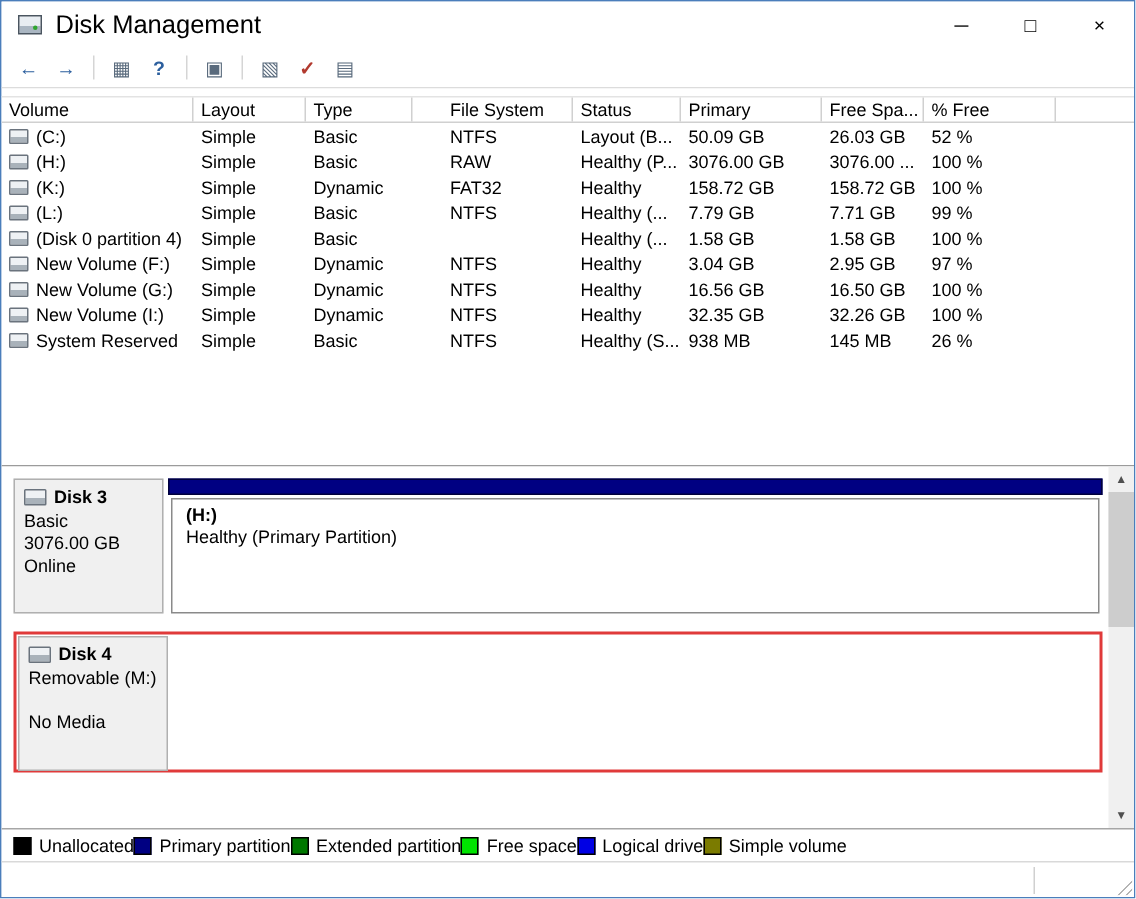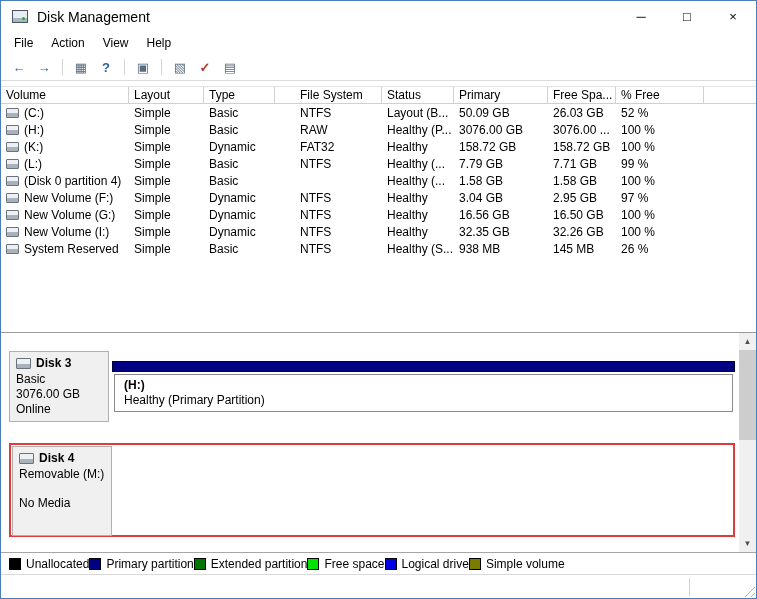--- a/index.html
+++ b/index.html
@@ -15,21 +15,21 @@
     border: 1px solid #4a7ebb;
     background: #fff;
     display: flex; flex-direction: column;
     overflow: hidden;
   }
 
   
   .titlebar { height: 31px; flex: 0 0 auto; display: flex; align-items: center; padding-left: 11px; background: #fff; }
   .title-icon { width: 16px; height: 13px; margin-right: 9px; border: 1px solid #4a5560; background: linear-gradient(180deg,#e8edf2 0 60%,#aab6c2 60% 100%); position: relative; flex: 0 0 auto; }
   .title-icon::after { content: ""; position: absolute; right: 2px; bottom: 2px; width: 3px; height: 3px; background: #2fa52f; border-radius: 50%; }
-  .title-text { font-size: 14px; }
+  .title-text { font-size: 17px; }
   .caption { margin-left: auto; display: flex; height: 100%; }
   .cap-btn { width: 46px; height: 100%; display: flex; align-items: center; justify-content: center; font-size: 13px; cursor: default; }
 
   
   .menubar { height: 22px; flex: 0 0 auto; display: flex; align-items: center; padding-left: 4px; background: #fff; }
   .menu-item { padding: 3px 9px; }
 
   
   .toolbar { height: 27px; flex: 0 0 auto; display: flex; align-items: center; padding-left: 7px; gap: 3px; background: #fff; border-bottom: 1px solid #dcdcdc; }
   .tb-icon { width: 22px; height: 21px; display: flex; align-items: center; justify-content: center; font-size: 13px; color: #5a6b7d; }
@@ -50,21 +50,21 @@
   .c-free   { width: 68px; }
   .c-pct    { width: 88px; }
   .c-rest   { flex: 1; border-right: none; }
   .vrow { display: flex; height: 17px; align-items: center; }
   .vcell { padding: 0 5px; white-space: nowrap; overflow: hidden; display: flex; align-items: center; }
   .vol-icon { display: inline-block; width: 13px; height: 10px; margin-right: 5px; border: 1px solid #6a737d; border-radius: 1px; background: linear-gradient(180deg,#eef1f4 0 55%,#a9b2ba 55% 100%); flex: 0 0 auto; }
 
   
   .bottompane { flex: 1; display: flex; background: #fff; overflow: hidden; }
   .disk-area { flex: 1; padding: 8px 4px 0 8px; }
-  .disk-row { display: flex; height: 90px; margin-bottom: 12px; align-items: center; }
+  .disk-row { display: flex; height: 90px; margin-bottom: 12px; }
   .disk-label { width: 100px; flex: 0 0 auto; background: #f0f0f0; border: 1px solid #b0b0b0; padding: 4px 6px; line-height: 15px; }
   .disk-name { display: flex; align-items: center; gap: 5px; font-weight: bold; margin-bottom: 1px; }
   .disk-icon { display: inline-block; width: 15px; height: 11px; border: 1px solid #6a737d; border-radius: 1px; background: linear-gradient(180deg,#eef1f4 0 55%,#a9b2ba 55% 100%); flex: 0 0 auto; }
   .disk-graphic { flex: 1; margin-left: 3px; display: flex; flex-direction: column; }
   .part-band { height: 11px; border: 1px solid #00003c; }
   .part-body { flex: 1; margin: 2px 2px 0 2px; border: 1px solid #8a8a8a; background: #fff; padding: 3px 9px; line-height: 15px; }
   .part-title { font-weight: bold; }
   .annotation { border: 2px solid #e03a3a; height: 94px; display: flex; }
   .annotation .disk-label { height: 100%; margin: 1px; }
   .disk-empty { flex: 1; background: #f7f7f7; }
@@ -94,26 +94,20 @@
   <div class="titlebar">
     <span class="title-icon"></span>
     <span class="title-text">Disk Management</span>
     <div class="caption">
       <div class="cap-btn">─</div>
       <div class="cap-btn">□</div>
       <div class="cap-btn close">×</div>
     </div>
   </div>
 
-  <div class="menubar">
-    <span class="menu-item">File</span>
-    <span class="menu-item">Action</span>
-    <span class="menu-item">View</span>
-    <span class="menu-item">Help</span>
-  </div>
 
   <div class="toolbar">
     <span class="tb-icon blue">←</span>
     <span class="tb-icon blue">→</span>
     <span class="tb-sep"></span>
     <span class="tb-icon">▦</span>
     <span class="tb-icon blue">?</span>
     <span class="tb-sep"></span>
     <span class="tb-icon">▣</span>
     <span class="tb-sep"></span>

